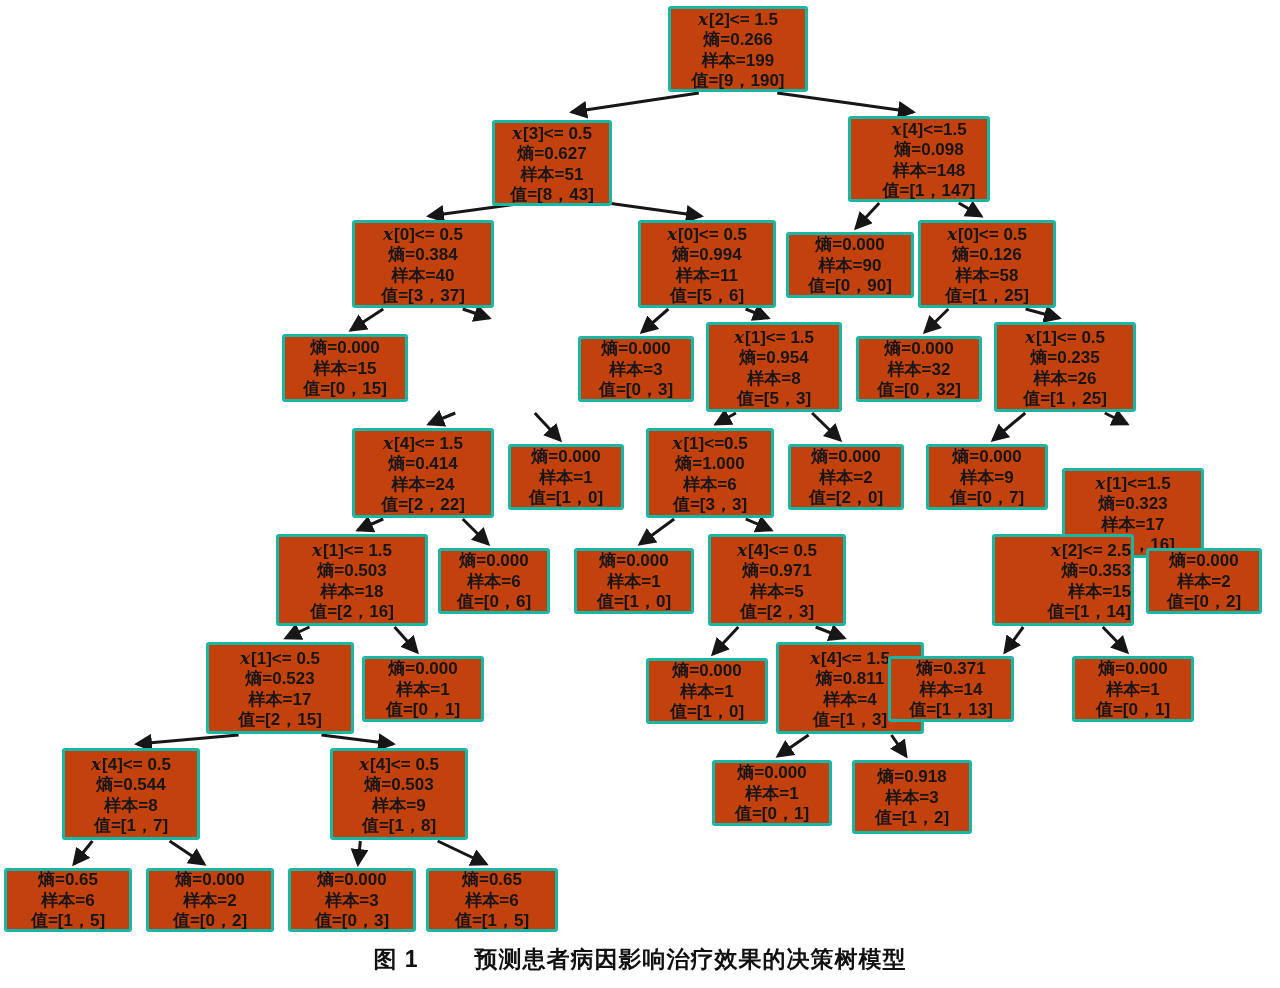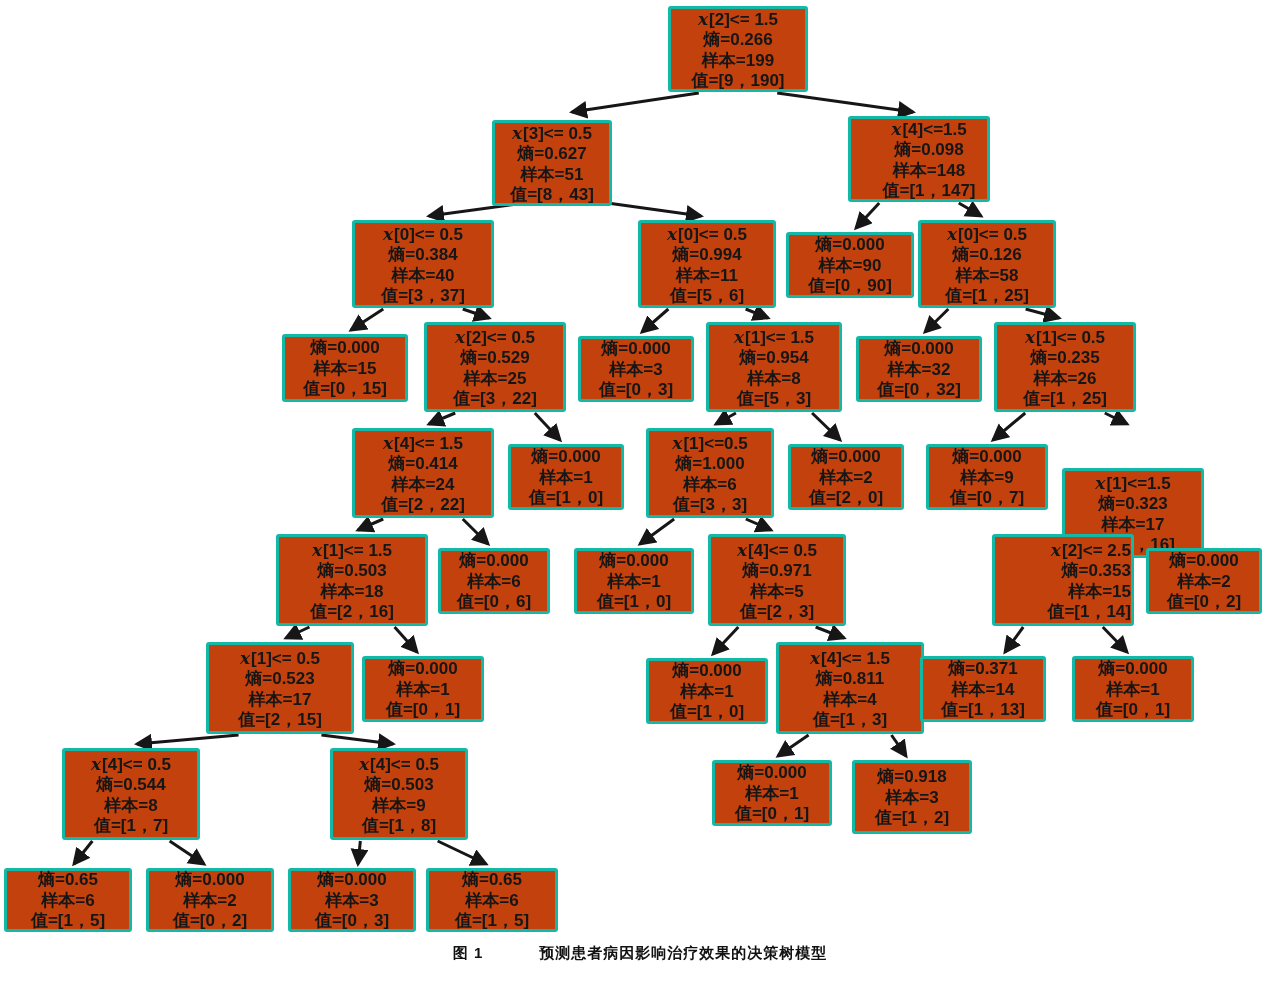--- a/index.html
+++ b/index.html
@@ -41,21 +41,21 @@
     font-style: italic;
     font-family: "DejaVu Serif", serif;
     padding-right: 1px;
   }
   #caption {
     position: absolute;
     left: 0;
     top: 944px;
     width: 1280px;
     text-align: center;
-    font-size: 15px;
+    font-size: 23px;
     font-weight: 700;
     color: #111111;
     letter-spacing: 1px;
   }
   #caption .label { margin-right: 56px; }
 </style>
 </head>
 <body>
 
 <div id="canvas">
@@ -147,26 +147,20 @@
       <div class="line cond"><i>x</i>[0]&lt;= 0.5</div>
       <div class="line">熵=0.126</div>
       <div class="line">样本=58</div>
       <div class="line">值=[1，25]</div>
     </div>
     <div class="node" style="left: 282px; top: 334px; width: 126px; height: 68px;">
       <div class="line">熵=0.000</div>
       <div class="line">样本=15</div>
       <div class="line">值=[0，15]</div>
     </div>
-    <div class="node" style="left: 424px; top: 322px; width: 142px; height: 90px;">
-      <div class="line cond"><i>x</i>[2]&lt;= 0.5</div>
-      <div class="line">熵=0.529</div>
-      <div class="line">样本=25</div>
-      <div class="line">值=[3，22]</div>
-    </div>
     <div class="node" style="left: 578px; top: 336px; width: 116px; height: 66px;">
       <div class="line">熵=0.000</div>
       <div class="line">样本=3</div>
       <div class="line">值=[0，3]</div>
     </div>
     <div class="node" style="left: 706px; top: 322px; width: 136px; height: 90px;">
       <div class="line cond"><i>x</i>[1]&lt;= 1.5</div>
       <div class="line">熵=0.954</div>
       <div class="line">样本=8</div>
       <div class="line">值=[5，3]</div>
@@ -263,21 +257,21 @@
       <div class="line">熵=0.000</div>
       <div class="line">样本=1</div>
       <div class="line">值=[1，0]</div>
     </div>
     <div class="node" style="left: 776px; top: 642px; width: 148px; height: 92px;">
       <div class="line cond"><i>x</i>[4]&lt;= 1.5</div>
       <div class="line">熵=0.811</div>
       <div class="line">样本=4</div>
       <div class="line">值=[1，3]</div>
     </div>
-    <div class="node" style="left: 920px; top: 656px; width: 126px; height: 66px;">
+    <div class="node" style="left: 888px; top: 656px; width: 126px; height: 66px;">
       <div class="line">熵=0.371</div>
       <div class="line">样本=14</div>
       <div class="line">值=[1，13]</div>
     </div>
     <div class="node" style="left: 1072px; top: 656px; width: 122px; height: 66px;">
       <div class="line">熵=0.000</div>
       <div class="line">样本=1</div>
       <div class="line">值=[0，1]</div>
     </div>
     <div class="node" style="left: 62px; top: 748px; width: 138px; height: 92px;">

